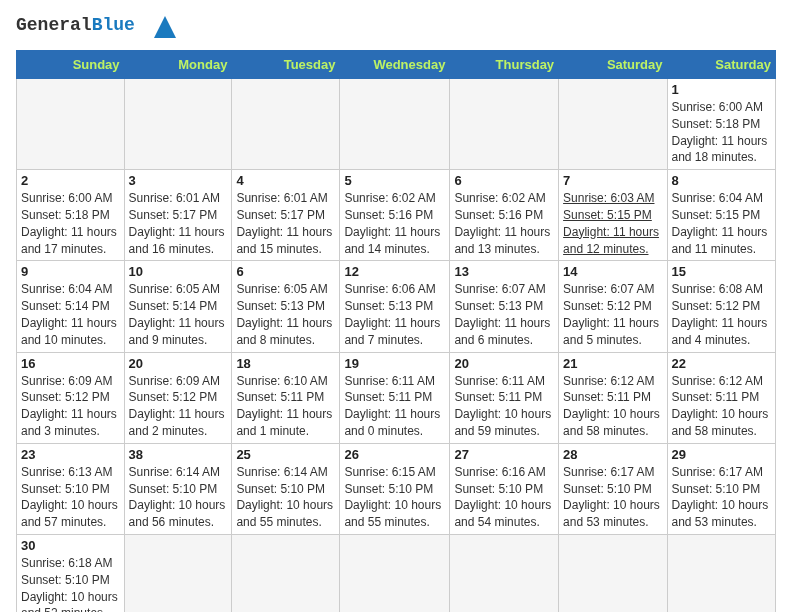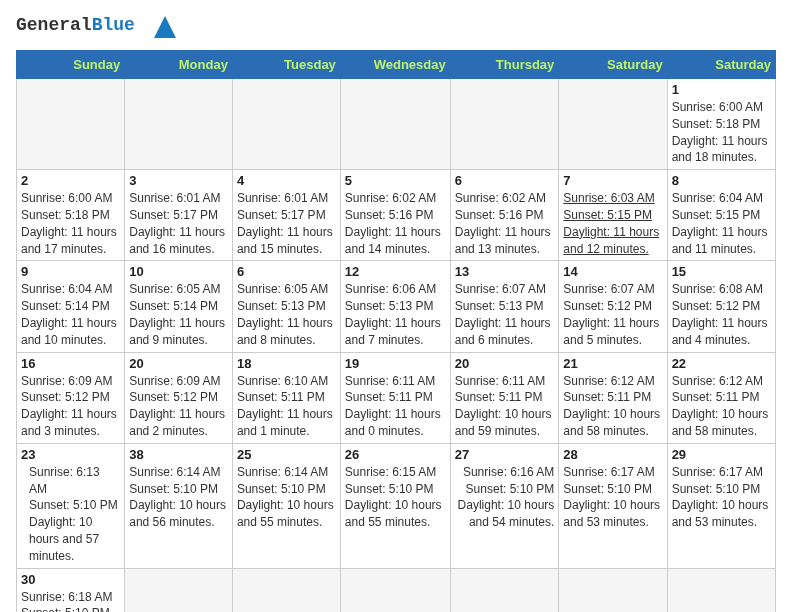--- a/index.html
+++ b/index.html
@@ -267,21 +267,21 @@
         <td>
           <span class="day-number">22</span>
           <div class="day-info" style="white-space: pre-line;">Sunrise: 6:12 AM
 Sunset: 5:11 PM
 Daylight: 10 hours and 58 minutes.</div>
         </td>
       </tr>
       <tr>
         <td>
           <span class="day-number">23</span>
-          <div class="day-info" style="white-space: pre-line; margin-left: 8px;">Sunrise: 6:13 AM
+          <div class="day-info" style="white-space: pre-line;">Sunrise: 6:13 AM
 Sunset: 5:10 PM
 Daylight: 10 hours and 57 minutes.</div>
         </td>
         <td>
           <span class="day-number">38</span>
           <div class="day-info" style="white-space: pre-line;">Sunrise: 6:14 AM
 Sunset: 5:10 PM
 Daylight: 10 hours and 56 minutes.</div>
         </td>
         <td>
@@ -291,21 +291,21 @@
 Daylight: 10 hours and 55 minutes.</div>
         </td>
         <td>
           <span class="day-number">26</span>
           <div class="day-info" style="white-space: pre-line;">Sunrise: 6:15 AM
 Sunset: 5:10 PM
 Daylight: 10 hours and 55 minutes.</div>
         </td>
         <td>
           <span class="day-number">27</span>
-          <div class="day-info" style="white-space: pre-line; text-align: right;">Sunrise: 6:16 AM
+          <div class="day-info" style="white-space: pre-line;">Sunrise: 6:16 AM
 Sunset: 5:10 PM
 Daylight: 10 hours and 54 minutes.</div>
         </td>
         <td>
           <span class="day-number">28</span>
           <div class="day-info" style="white-space: pre-line;">Sunrise: 6:17 AM
 Sunset: 5:10 PM
 Daylight: 10 hours and 53 minutes.</div>
         </td>
         <td>

